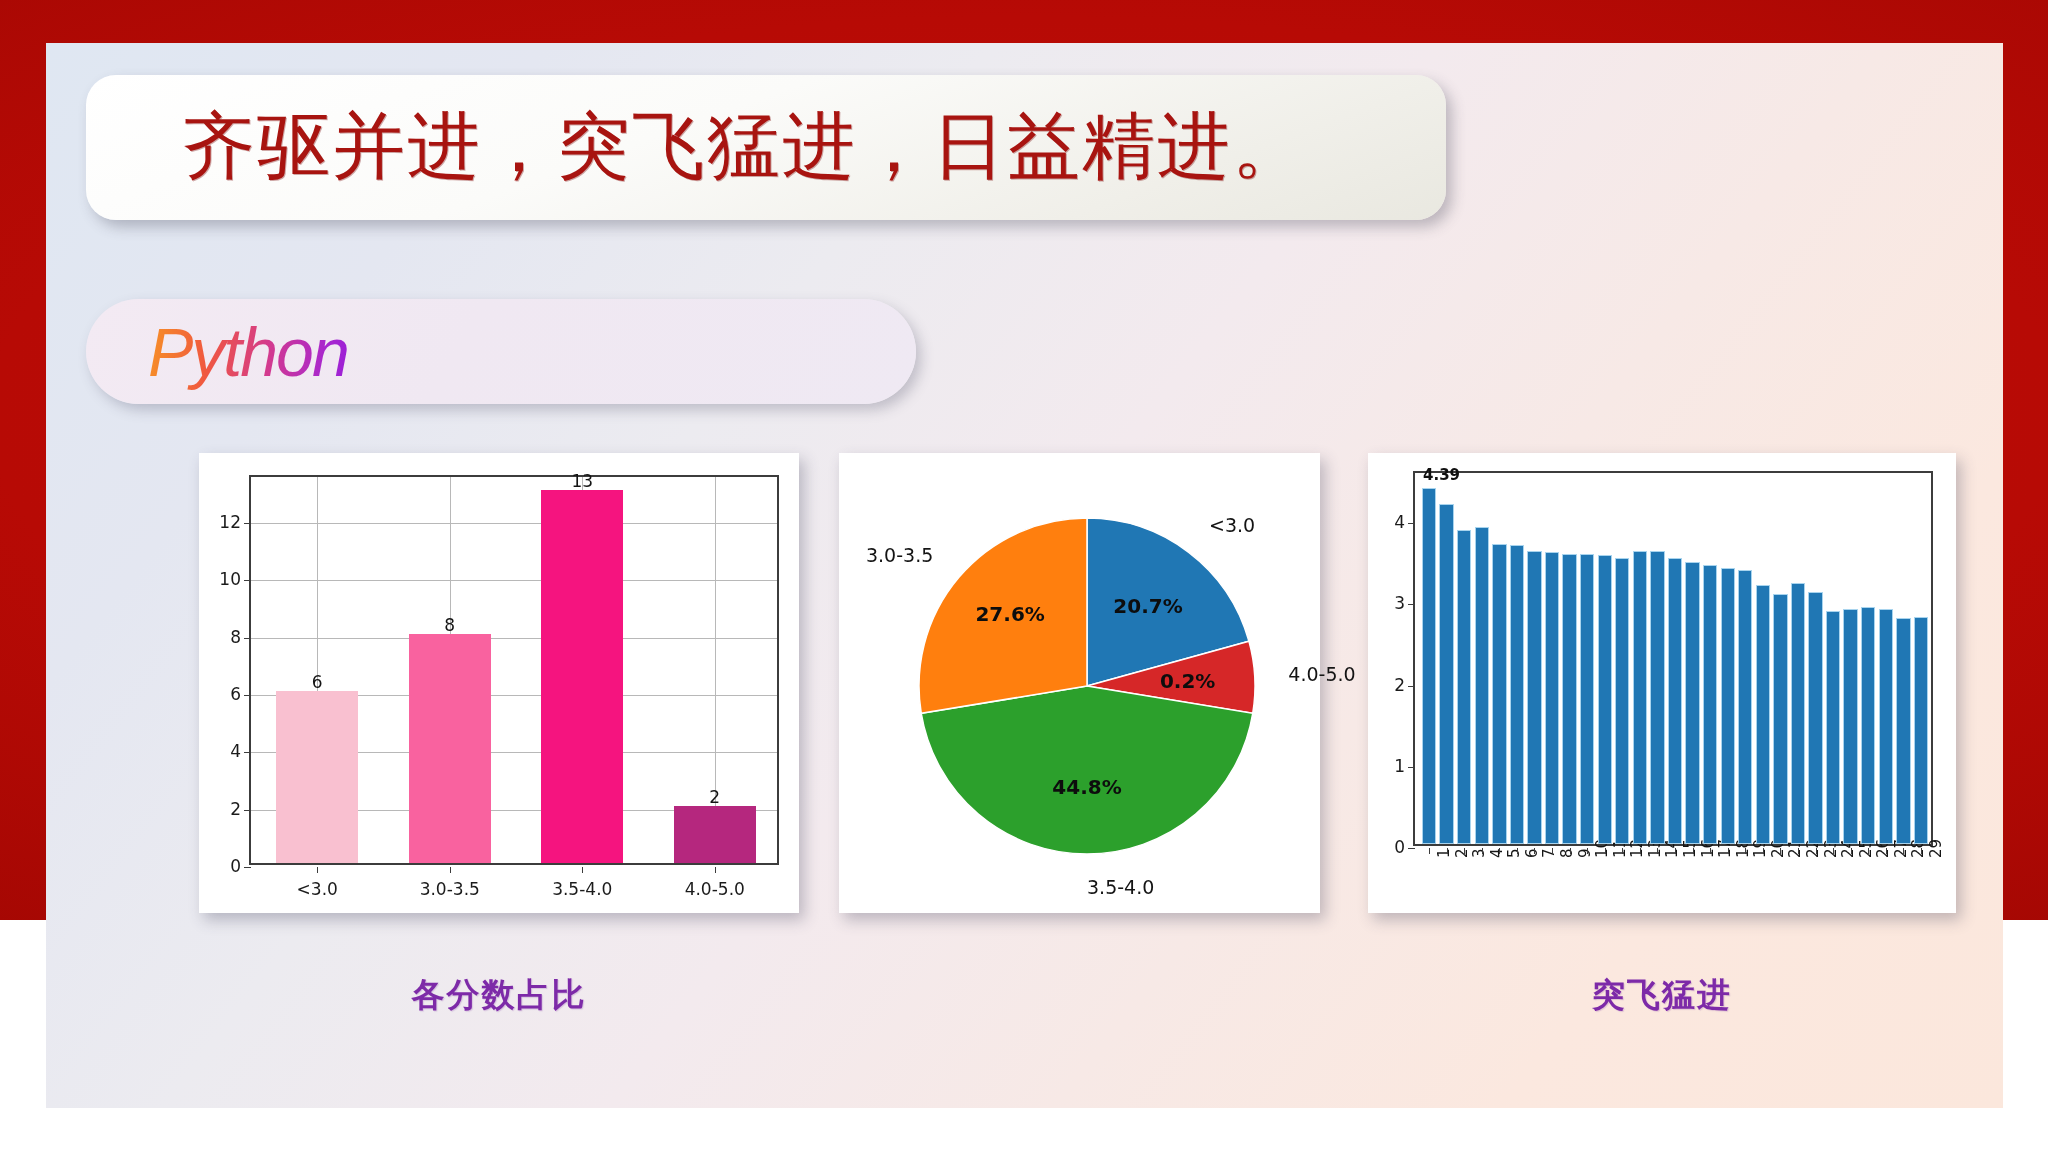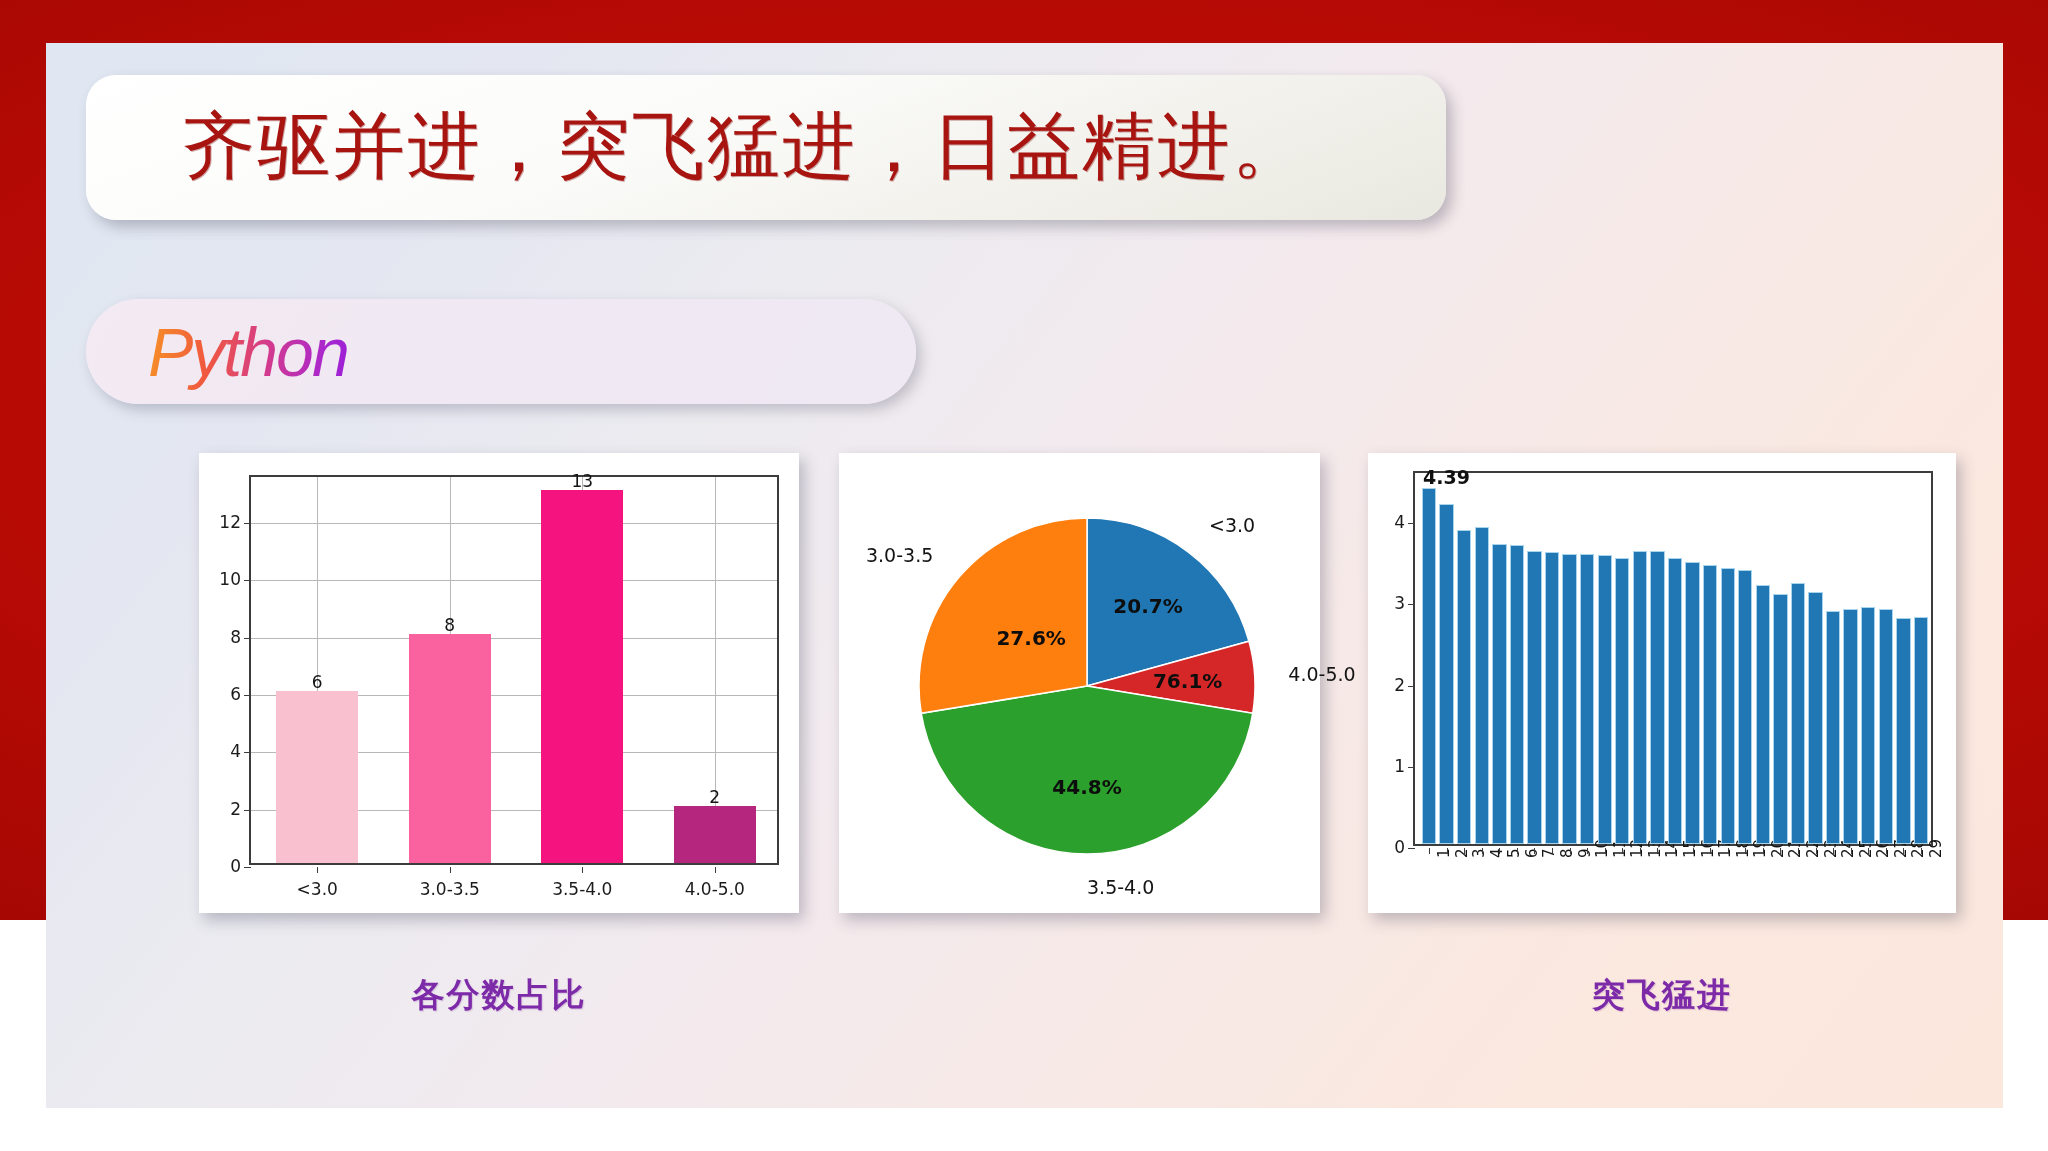--- a/index.html
+++ b/index.html
@@ -176,21 +176,21 @@
     position: absolute;
     font-size: 15px;
     font-family: "DejaVu Sans", sans-serif;
     color: #161616;
     transform-origin: left top;
     transform: rotate(-90deg);
     white-space: nowrap;
   }
   .rank-peak {
     position: absolute;
-    font-size: 19px;
+    font-size: 15px;
     font-weight: 600;
     color: #101010;
     font-family: "DejaVu Sans", sans-serif;
   }
   .tickmark { position: absolute; width: 7px; height: 1px; background: #3c3c3c; }
   .tickmark-v { position: absolute; width: 1px; height: 6px; background: #3c3c3c; }
 </style>
 </head>
 <body>
 
@@ -255,23 +255,23 @@
 
     <div class="card" id="card-pie">
       <div id="pie-wrap">
           <svg width="481" height="460" style="position: absolute; left: 0px; top: 0px;">
             <path d="M 248 233 L 248 65 A 168 168 0 0 1 409.9055779527216 188.1604657941769 Z" fill="#2077b4" stroke="#ffffff" stroke-width="1.5"></path>
             <path d="M 248 233 L 409.9055779527216 188.1604657941769 A 168 168 0 0 1 413.76323862692186 260.32304375274043 Z" fill="#d62728" stroke="#ffffff" stroke-width="1.5"></path>
             <path d="M 248 233 L 413.76323862692186 260.32304375274043 A 168 168 0 0 1 82.23676137307817 260.3230437527405 Z" fill="#2ca02c" stroke="#ffffff" stroke-width="1.5"></path>
             <path d="M 248 233 L 82.23676137307817 260.3230437527405 A 168 168 0 0 1 247.99999999999997 65 Z" fill="#ff7f0e" stroke="#ffffff" stroke-width="1.5"></path>
           </svg>
           <div class="pie-pct" style="left: 309.028px; top: 152.774px; text-align: right;">20.7%</div>
-          <div class="pie-pct" style="left: 348.656px; top: 227.619px;">76.1%</div>
+          <div class="pie-pct" style="left: 348.656px; top: 227.619px;">0.2%</div>
           <div class="pie-pct" style="left: 248px; top: 333.8px;">44.8%</div>
-          <div class="pie-pct" style="left: 171.146px; top: 185px; margin-left: 21px;">27.6%</div>
+          <div class="pie-pct" style="left: 171.146px; top: 161px;">27.6%</div>
           <div class="pie-lbl" style="left: 370.055px; top: 60.5473px; transform: none;">&lt;3.0</div>
           <div class="pie-lbl" style="left: 449.313px; top: 210.238px; transform: none;">4.0-5.0</div>
           <div class="pie-lbl" style="left: 248px; top: 422.6px; transform: none;">3.5-4.0</div>
           <div class="pie-lbl" style="left: 94.2916px; top: 90.5535px; transform: translateX(-100%);">3.0-3.5</div>
         </div>
     </div>
 
     <div class="card" id="card-rank">
       <div class="plot" id="rank-plot">
           <div class="tick-lbl" style="right: calc(100% + 10px); top: 364px;">0</div>

